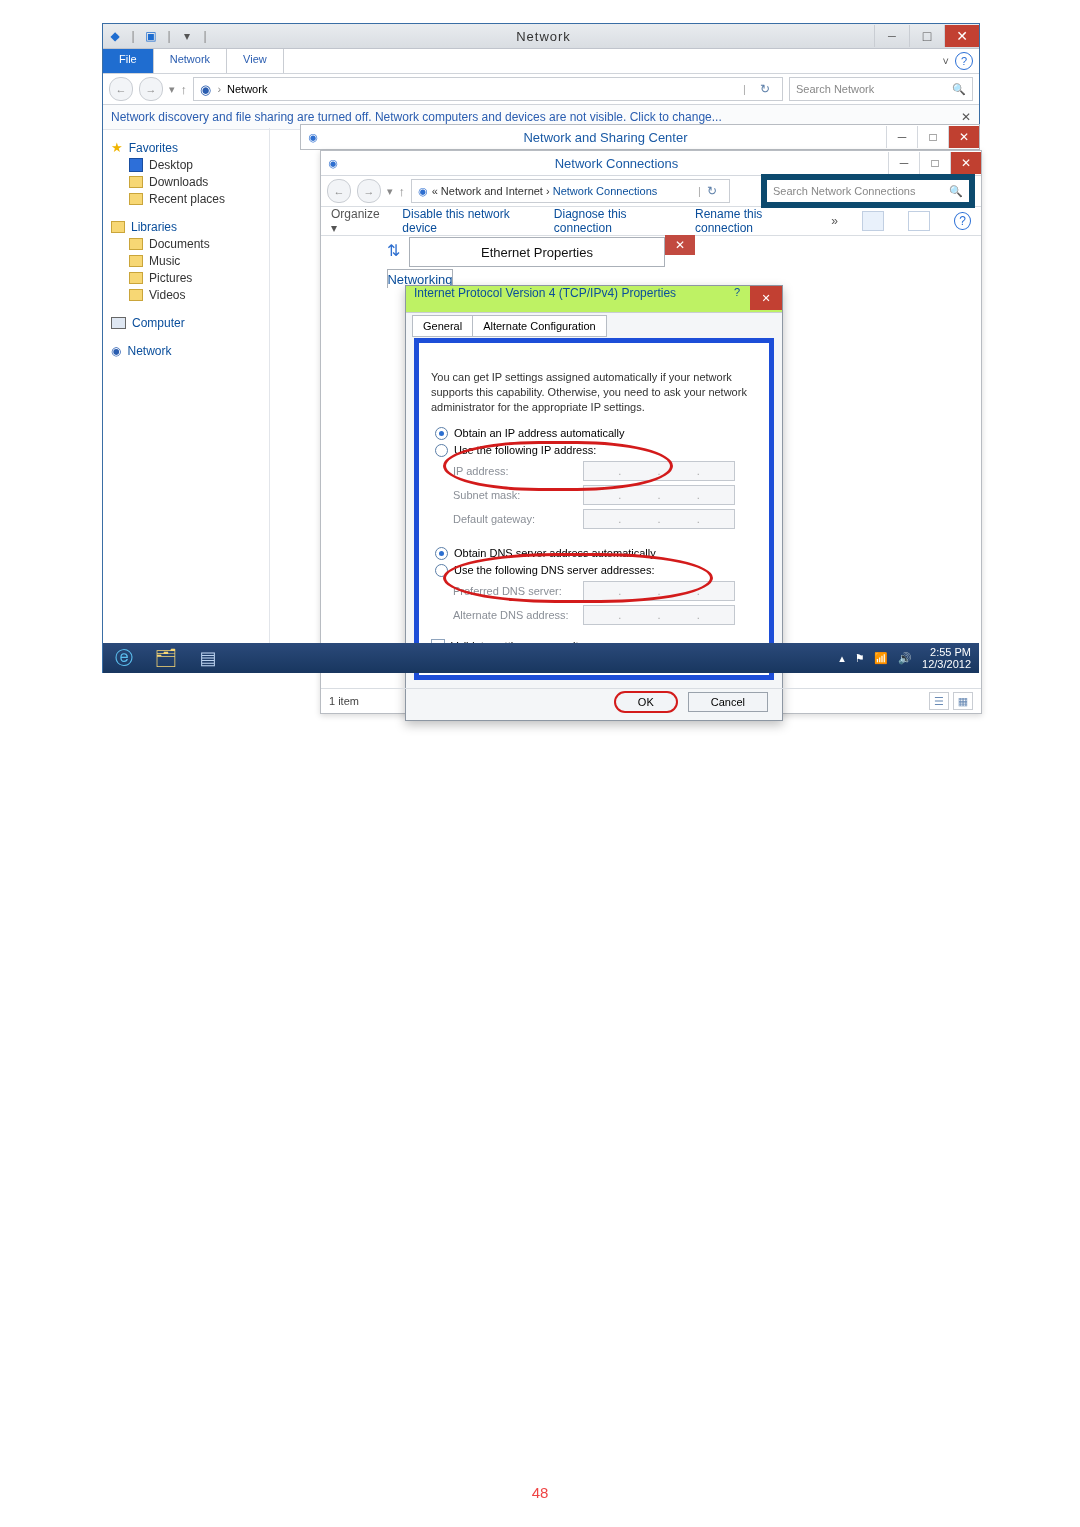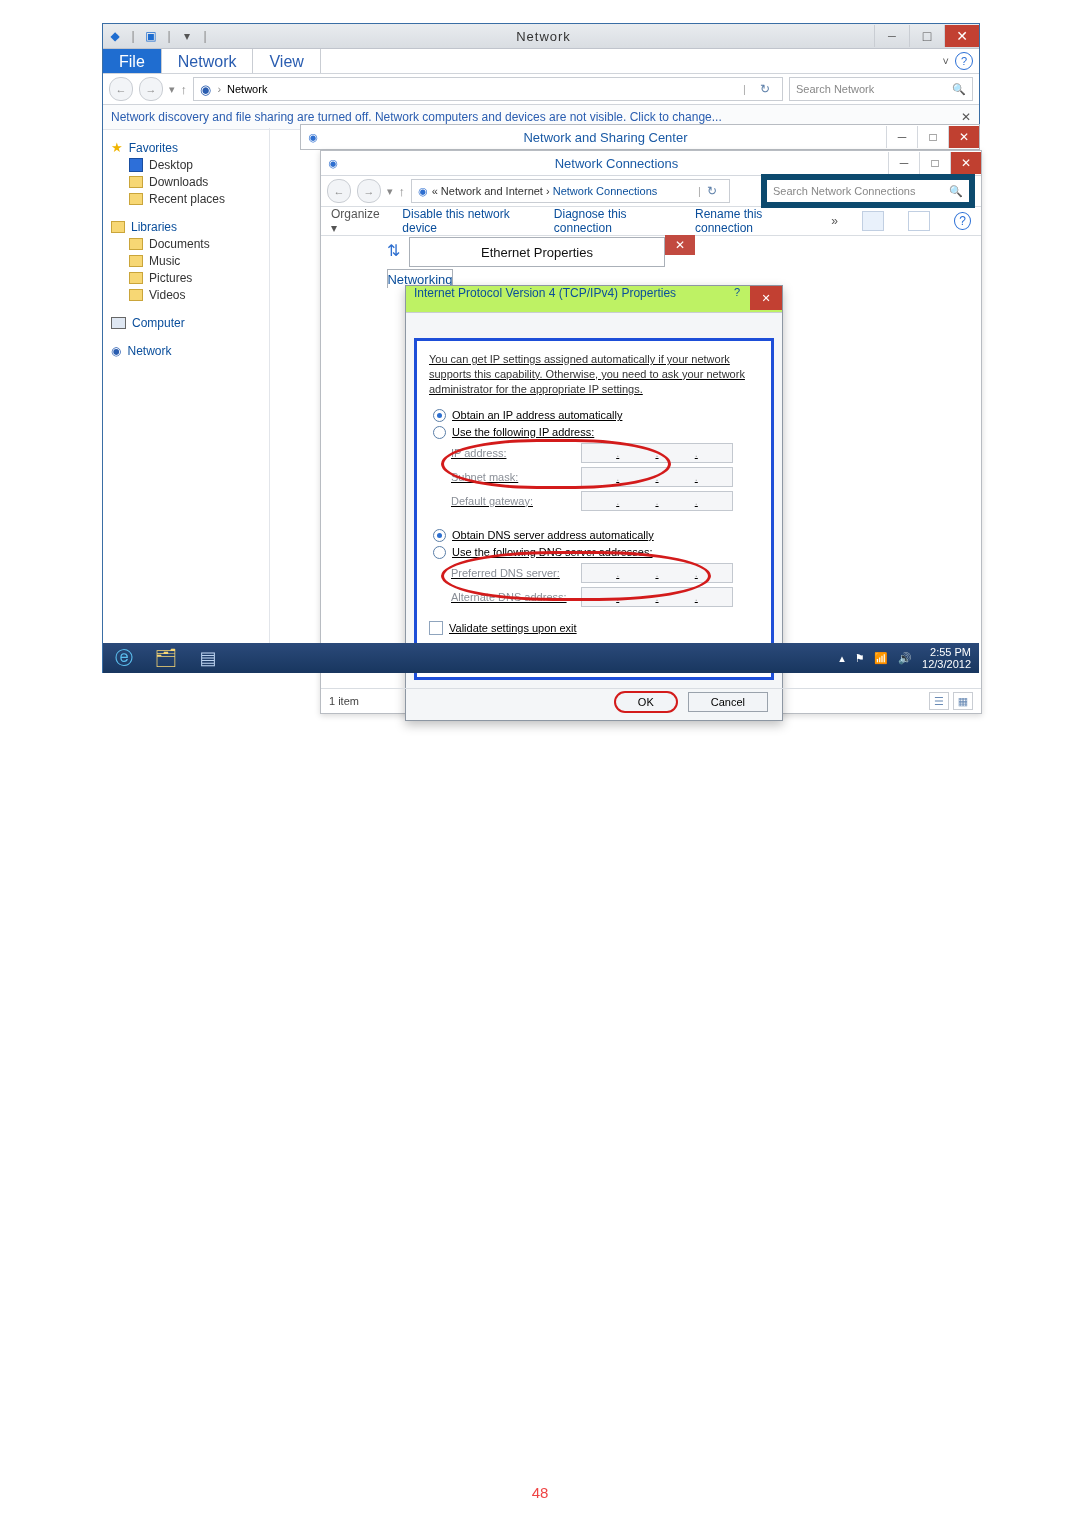--- a/index.html
+++ b/index.html
@@ -13,21 +13,21 @@
   .tb1-icons span { width:16px; height:16px; display:inline-flex; align-items:center; justify-content:center; font-size:12px; }
   .tb1-icons .net { color:#1f6dd0;}
   .tb1-icons .drop { color:#555;}
   .tb1-title { flex:1; text-align:center; color:#333; letter-spacing:1px; font-size:13px;}
   .winbtns1 { display:flex; }
   .winbtns1 div { width:34px; height:22px; border-left:1px solid #c9cdd3; display:flex; align-items:center; justify-content:center; color:#555; }
   .winbtns1 .max { font-size:14px;}
   .winbtns1 .close { background:#c24032; color:#fff; font-size:14px;}
 
   .ribbon1 { height:24px; border-bottom:1px solid #d0d4da; display:flex; align-items:stretch; }
-  .ribbon1 .tab { padding:4px 16px; font-size:16px; color:#2a5db0; border-right:1px solid #c9cdd3;}
+  .ribbon1 .tab { padding:4px 16px; font-size:11px; color:#2a5db0; border-right:1px solid #c9cdd3;}
   .ribbon1 .tab.active { background:#1f6dd0; color:#fff;}
   .help { margin-left:auto; display:flex; align-items:center; padding-right:6px; color:#2a6fd6;}
   .help .caret { color:#555; margin-right:6px;}
   .help .q { width:16px; height:16px; border:1px solid #2a6fd6; border-radius:50%; display:flex; align-items:center; justify-content:center; font-size:11px;}
 
   .addr1 { height:30px; border-bottom:1px solid #d0d4da; display:flex; align-items:center; padding:0 6px; gap:6px;}
   .navbtn { width:22px; height:22px; border:1px solid #c9cdd3; border-radius:11px; display:flex; align-items:center; justify-content:center; color:#888; background:#f2f4f7;}
   .arrow-td { color:#888; font-size:11px;}
   .up { color:#888; font-size:13px;}
   .crumb1 { flex:1; height:22px; border:1px solid #c9cdd3; background:#fff; display:flex; align-items:center; padding:0 6px; gap:6px;}
@@ -91,21 +91,21 @@
 
   
   .dlg { position:absolute; left:84px; top:134px; width:376px; height:434px; border:1px solid #8d97a3; background:#f4f6f8; box-shadow:0 4px 10px rgba(0,0,0,0.25);}
   .dlg .dt { height:26px; background:#bef264; border-bottom:1px solid #c9cdd3; display:flex; }
   .dlg .dt .tt { flex:1; padding-left:8px; color:#0a4e9b; font-size:12px;}
   .dlg .dt .hq { width:26px; text-align:center; color:#0a4e9b;}
   .dlg .dt .dc { width:32px; height:24px; background:#c24032; color:#fff; display:flex; align-items:center; justify-content:center;}
   .tabs4 { height:24px; display:flex; align-items:flex-end; padding-left:6px; background:#f4f6f8;}
   .tabs4 .t { padding:4px 10px; border:1px solid #b7bdc5; background:#fff; font-size:11px;}
   .tabs4 .t + .t { border-left:none;}
-  .dlg .inner { position:absolute; left:8px; right:8px; top:52px; bottom:40px; border:3px solid #1d4ed8; background:#fff; padding:11px 12px;text-decoration:underline;}
+  .dlg .inner { position:absolute; left:8px; right:8px; top:52px; bottom:40px; border:5px solid #1d4ed8; background:#fff; padding:27px 12px;}
   .desc { font-size:11px; color:#333; margin-bottom:12px; line-height:1.35;}
   .radioRow { display:flex; align-items:center; gap:6px; margin:4px 0 4px 4px; font-size:11px;}
   .radio { width:11px; height:11px; border:1px solid #5a7ea8; border-radius:50%; display:inline-flex; align-items:center; justify-content:center;}
   .radio.sel::after { content:""; width:5px; height:5px; background:#2c6fd0; border-radius:50%;}
   .circleMark { position:absolute; border:3px solid #d31b1b; border-radius:50%/60%; pointer-events:none;}
   .c1 { left:24px; top:98px; width:224px; height:44px;}
   .c2 { left:24px; top:210px; width:264px; height:44px;}
   .fieldRow { display:flex; align-items:center; margin:4px 0 4px 22px;}
   .fieldRow label { width:130px; font-size:11px; color:#8a8f97;}
   .ipbox { width:150px; height:18px; border:1px solid #c3c8cf; background:#f5f6f8; display:flex; align-items:center; justify-content:space-around; color:#aaa; font-size:11px;}
@@ -294,20 +294,24 @@
           <div class="ethhdr">Ethernet Properties</div>
           <div class="ethclose">✕</div>
           <div class="nettab">Networking</div>
 
           <div class="dlg">
             <div class="dt">
               <div class="tt">Internet Protocol Version 4 (TCP/IPv4) Properties</div>
               <div class="hq">?</div>
               <div class="dc">✕</div>
             </div>
+            <div class="tabs4">
+              <div class="t">General</div>
+              <div class="t">Alternate Configuration</div>
+            </div>
             <div class="inner">
               <div class="desc">You can get IP settings assigned automatically if your network supports this capability. Otherwise, you need to ask your network administrator for the appropriate IP settings.</div>
 
               <div class="radioRow">
                     <span class="radio sel"></span>
                     <span>Obtain an IP address automatically</span>
                   </div>
               <div class="radioRow">
                     <span class="radio"></span>
                     <span>Use the following IP address:</span>

